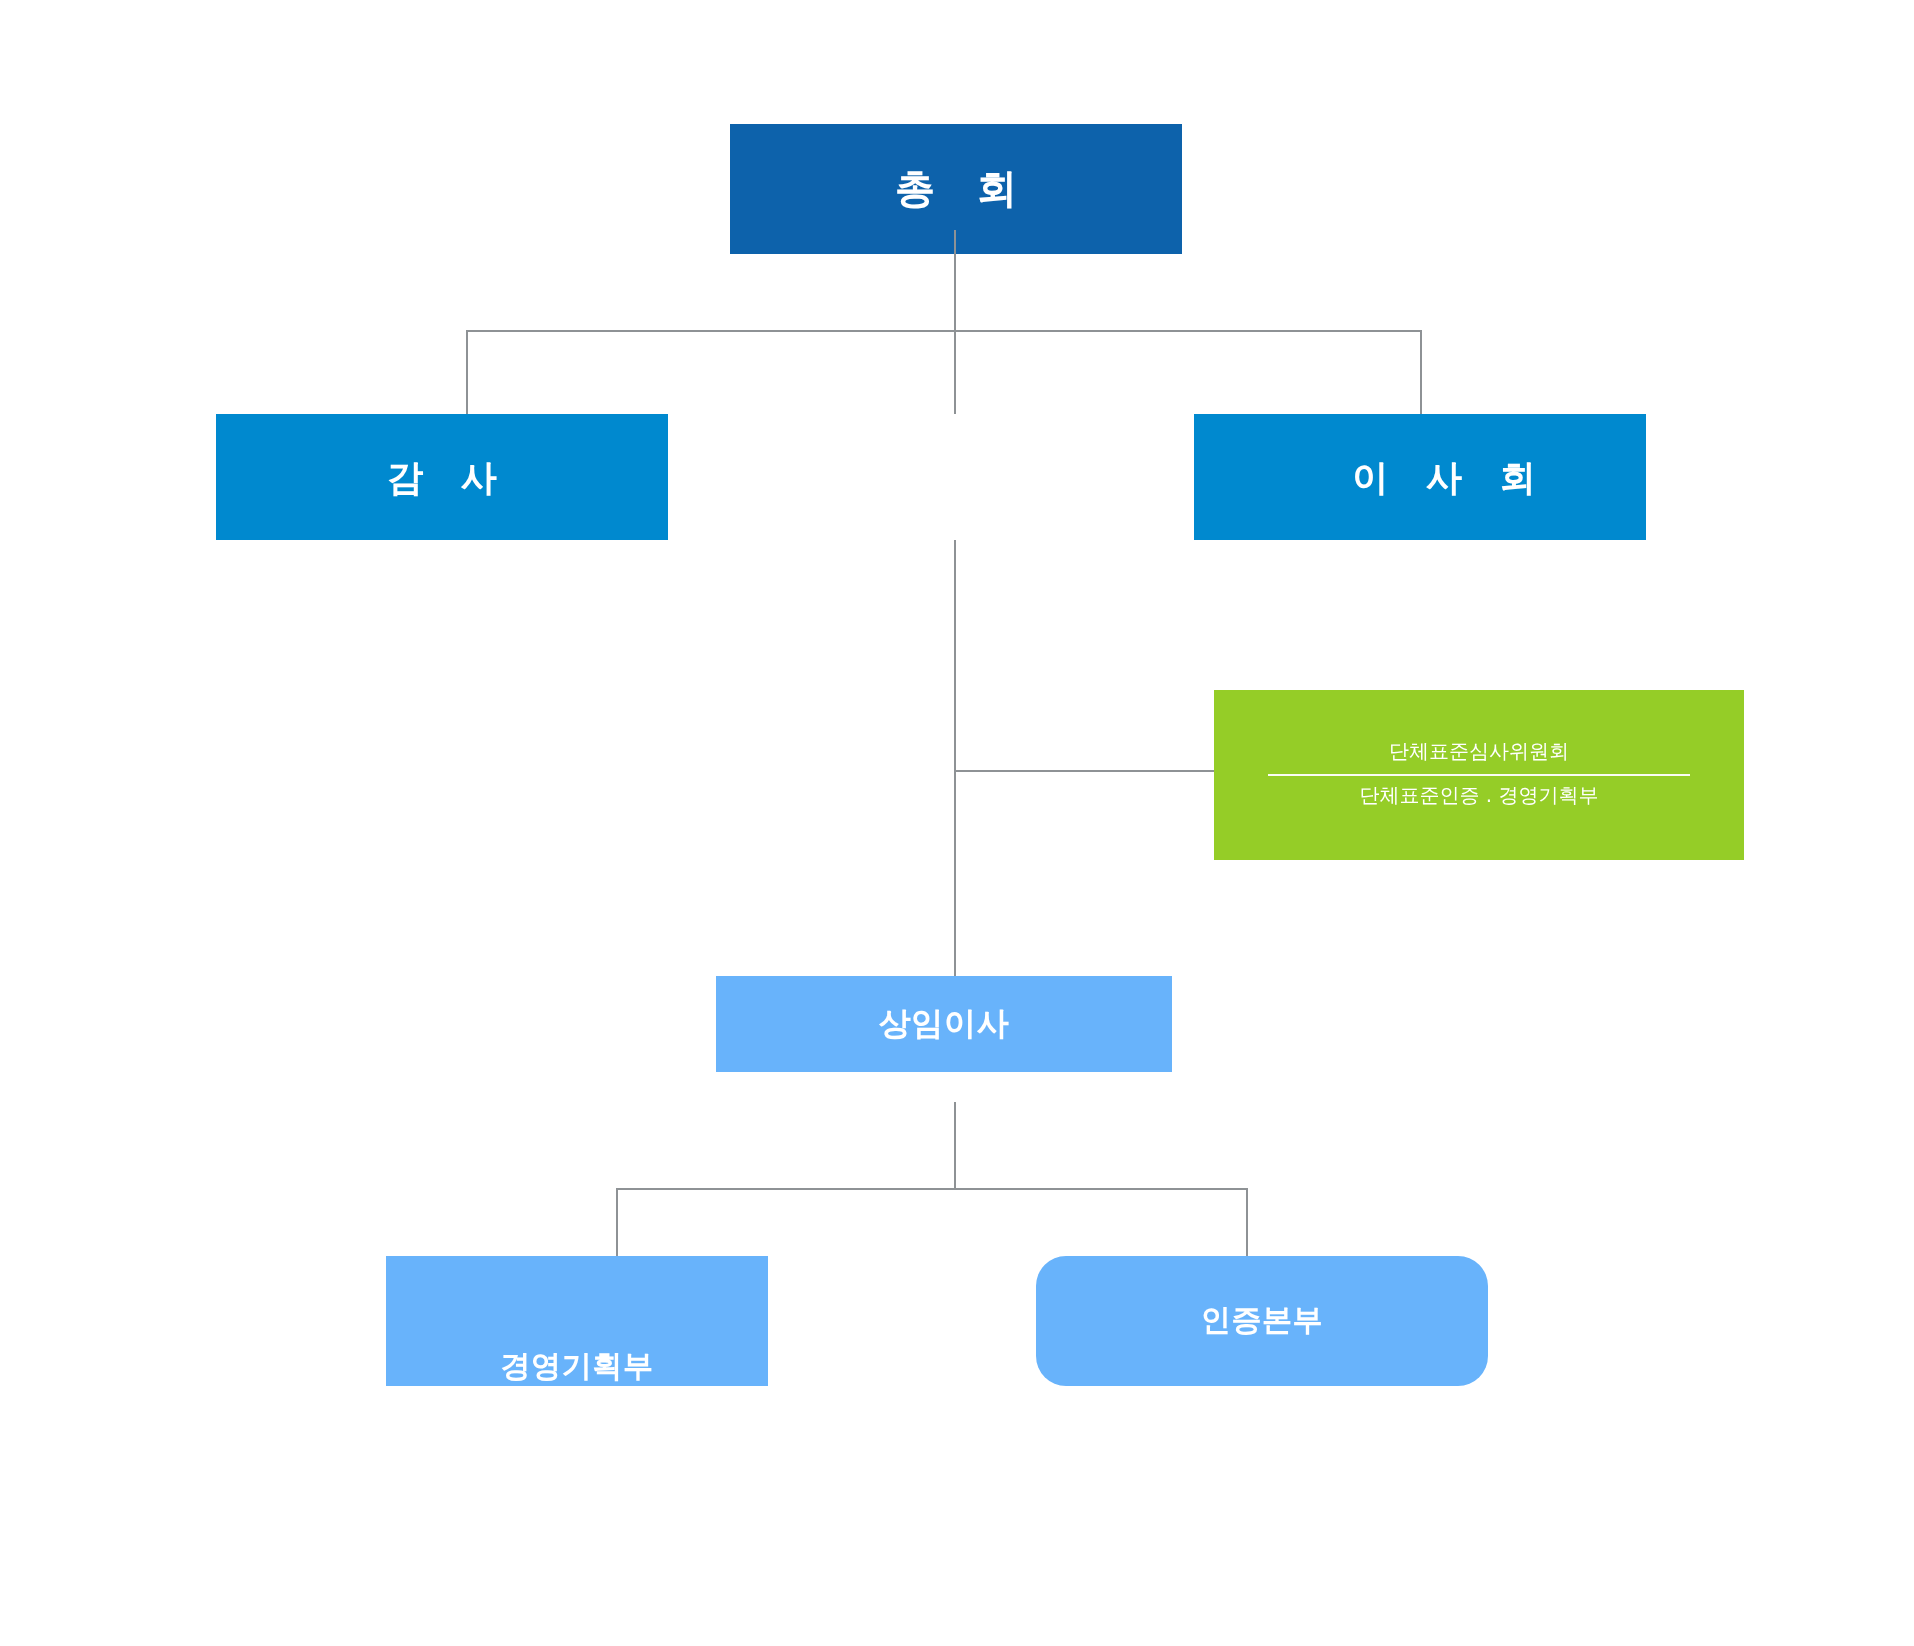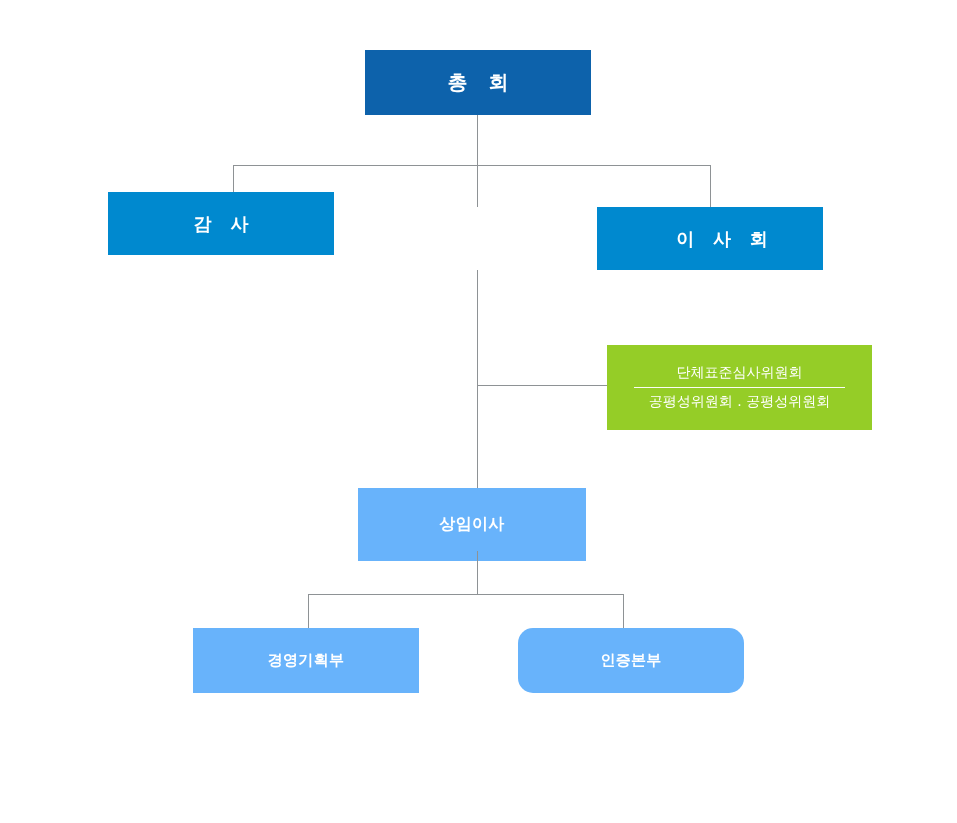--- a/index.html
+++ b/index.html
@@ -39,33 +39,34 @@
     text-align: center;
     letter-spacing: 0.02em;
   }
 
   .node-root {
     background: #0d62ab;
     font-size: 20px;
     font-weight: bold;
     letter-spacing: 0.35em;
     text-indent: 0.35em;
+    margin-top: 12px;
   }
 
   .node-level2 {
     background: #0089cf;
     font-size: 18px;
     font-weight: bold;
     letter-spacing: 0.35em;
     text-indent: 0.35em;
   }
 
   .node-committee {
     background: #95cd27;
-    font-size: 14px;
+    font-size: 10px;
     font-weight: normal;
     letter-spacing: 0;
     justify-content: center;
     padding: 6px 4px;
   }
   .committee-line {
     width: 100%;
     line-height: 1.55;
     white-space: nowrap;
   }
@@ -99,49 +100,49 @@
   <div class="node node-root" style="left:365px; top:50px; width:226px; height:65px;">
     <span>총  회</span>
   </div>
 
   <div class="conn v" style="left:477px; top:115px; height:50px;"></div>
   <div class="conn h" style="left:233px; top:165px; width:478px;"></div>
   <div class="conn v" style="left:233px; top:165px; height:42px;"></div>
   <div class="conn v" style="left:477px; top:165px; height:42px;"></div>
   <div class="conn v" style="left:710px; top:165px; height:42px;"></div>
 
-  <div class="node node-level2" style="left:108px; top:192px; width:226px; height:63px;">
+  <div class="node node-level2" style="left:108px; top:207px; width:226px; height:63px;">
     <span>감  사</span>
   </div>
 
 
   <div class="node node-level2" style="left:597px; top:207px; width:226px; height:63px;padding-left:24px;">
     <span>이 사 회</span>
   </div>
 
   <div class="conn v" style="left:477px; top:270px; height:218px;"></div>
 
   <div class="conn h" style="left:477px; top:385px; width:130px;"></div>
 
   <div class="node node-committee" style="left:607px; top:345px; width:265px; height:85px;">
     <div class="committee-line">단체표준심사위원회</div>
     <div class="committee-divider"></div>
-    <div class="committee-line">공평성위원회 . 공평성위원회</div>
+    <div class="committee-line">단체표준인증 . 경영기획부</div>
   </div>
 
-  <div class="node node-exec" style="left:358px; top:488px; width:228px; height:73px;">
+  <div class="node node-exec" style="left:358px; top:488px; width:228px; height:48px;">
     <span>상임이사</span>
   </div>
 
   <div class="conn v" style="left:477px; top:551px; height:43px;"></div>
   <div class="conn h" style="left:308px; top:594px; width:316px;"></div>
   <div class="conn v" style="left:308px; top:594px; height:34px;"></div>
   <div class="conn v" style="left:623px; top:594px; height:34px;"></div>
 
-  <div class="node node-dept" style="left:193px; top:628px; width:226px; height:65px;">
+  <div class="node node-dept" style="left:193px; top:628px; width:191px; height:65px;justify-content:flex-end;">
     <span>경영기획부</span>
   </div>
 
   <div class="node node-dept" style="left:518px; top:628px; width:226px; height:65px;border-radius:15px;">
     <span>인증본부</span>
   </div>
 
 </div>
 
 </body></html>

